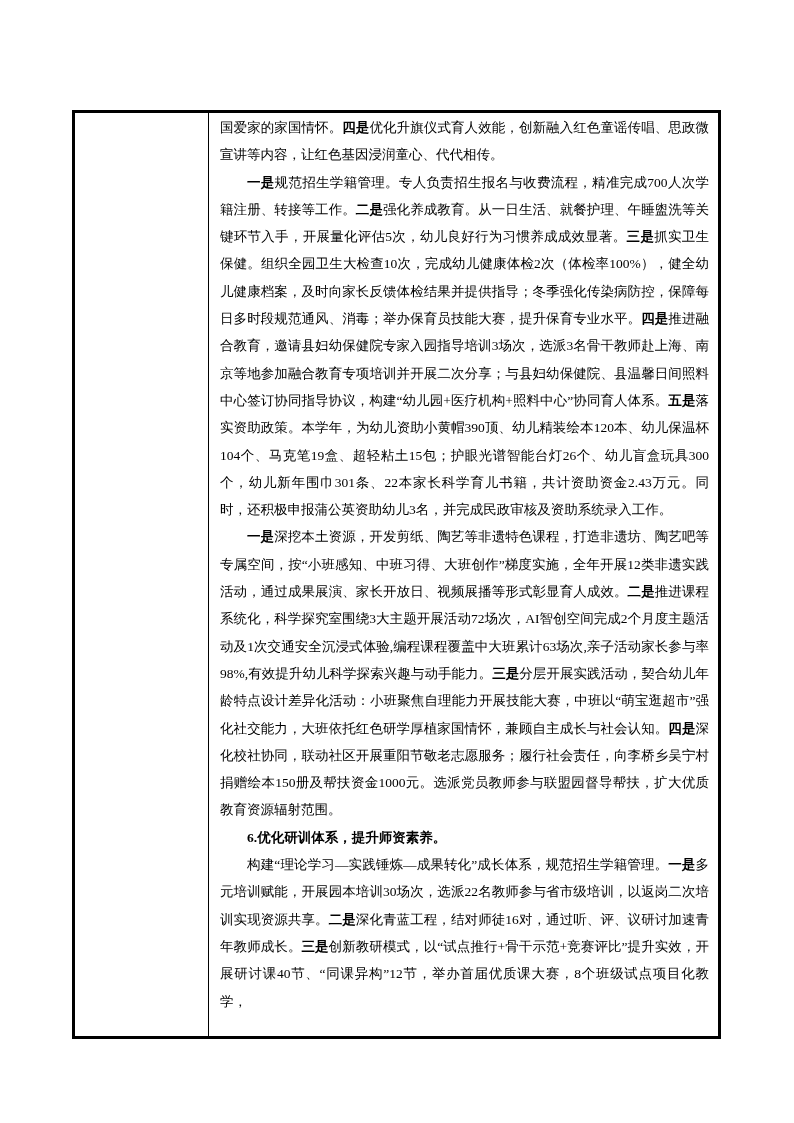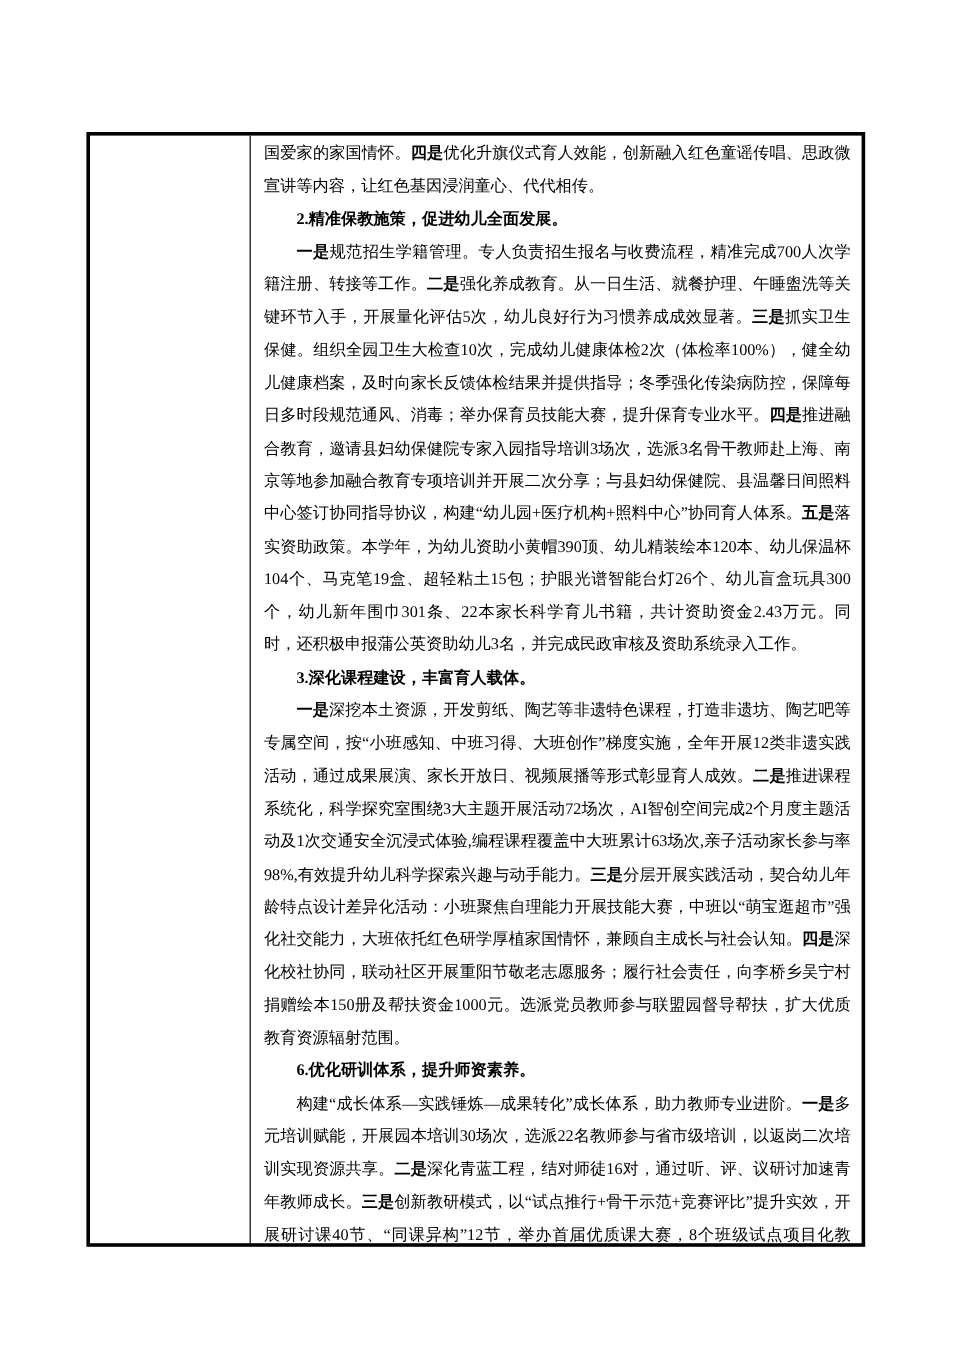--- a/index.html
+++ b/index.html
@@ -49,21 +49,19 @@
   .b { font-weight: bold; }
 </style>
 </head>
 <body>
 
 <div class="page">
   <div class="doc-table">
     <div class="cell-left"></div>
     <div class="cell-right">
         <p><span>国爱家的家国情怀。</span><span class="b">四是</span><span>优化升旗仪式育人效能，创新融入红色童谣传唱、思政微宣讲等内容，让红色基因浸润童心、代代相传。</span></p>
-        <p class="indent heading"><span class="b">2.精准保教施策，促进幼儿全面发展。</span></p>
         <p class="indent"><span class="b">一是</span><span>规范招生学籍管理。专人负责招生报名与收费流程，精准完成700人次学籍注册、转接等工作。</span><span class="b">二是</span><span>强化养成教育。从一日生活、就餐护理、午睡盥洗等关键环节入手，开展量化评估5次，幼儿良好行为习惯养成成效显著。</span><span class="b">三是</span><span>抓实卫生保健。组织全园卫生大检查10次，完成幼儿健康体检2次（体检率100%），健全幼儿健康档案，及时向家长反馈体检结果并提供指导；冬季强化传染病防控，保障每日多时段规范通风、消毒；举办保育员技能大赛，提升保育专业水平。</span><span class="b">四是</span><span>推进融合教育，邀请县妇幼保健院专家入园指导培训3场次，选派3名骨干教师赴上海、南京等地参加融合教育专项培训并开展二次分享；与县妇幼保健院、县温馨日间照料中心签订协同指导协议，构建“幼儿园+医疗机构+照料中心”协同育人体系。</span><span class="b">五是</span><span>落实资助政策。本学年，为幼儿资助小黄帽390顶、幼儿精装绘本120本、幼儿保温杯104个、马克笔19盒、超轻粘土15包；护眼光谱智能台灯26个、幼儿盲盒玩具300个，幼儿新年围巾301条、22本家长科学育儿书籍，共计资助资金2.43万元。同时，还积极申报蒲公英资助幼儿3名，并完成民政审核及资助系统录入工作。</span></p>
-        <p class="indent heading"><span class="b">3.深化课程建设，丰富育人载体。</span></p>
         <p class="indent"><span class="b">一是</span><span>深挖本土资源，开发剪纸、陶艺等非遗特色课程，打造非遗坊、陶艺吧等专属空间，按“小班感知、中班习得、大班创作”梯度实施，全年开展12类非遗实践活动，通过成果展演、家长开放日、视频展播等形式彰显育人成效。</span><span class="b">二是</span><span>推进课程系统化，科学探究室围绕3大主题开展活动72场次，AI智创空间完成2个月度主题活动及1次交通安全沉浸式体验,编程课程覆盖中大班累计63场次,亲子活动家长参与率98%,有效提升幼儿科学探索兴趣与动手能力。</span><span class="b">三是</span><span>分层开展实践活动，契合幼儿年龄特点设计差异化活动：小班聚焦自理能力开展技能大赛，中班以“萌宝逛超市”强化社交能力，大班依托红色研学厚植家国情怀，兼顾自主成长与社会认知。</span><span class="b">四是</span><span>深化校社协同，联动社区开展重阳节敬老志愿服务；履行社会责任，向李桥乡吴宁村捐赠绘本150册及帮扶资金1000元。选派党员教师参与联盟园督导帮扶，扩大优质教育资源辐射范围。</span></p>
         <p class="indent heading"><span class="b">6.优化研训体系，提升师资素养。</span></p>
-        <p class="indent"><span>构建“成长体系—实践锤炼—成果转化”成长体系，助力教师专业进阶。</span><span class="b">一是</span><span>多元培训赋能，开展园本培训30场次，选派22名教师参与省市级培训，以返岗二次培训实现资源共享。</span><span class="b">二是</span><span>深化青蓝工程，结对师徒16对，通过听、评、议研讨加速青年教师成长。</span><span class="b">三是</span><span>创新教研模式，以“试点推行+骨干示范+竞赛评比”提升实效，开展研讨课40节、“同课异构”12节，举办首届优质课大赛，8个班级试点项目化教学，</span></p>
+        <p class="indent"><span>构建“理论学习—实践锤炼—成果转化”成长体系，规范招生学籍管理。</span><span class="b">一是</span><span>多元培训赋能，开展园本培训30场次，选派22名教师参与省市级培训，以返岗二次培训实现资源共享。</span><span class="b">二是</span><span>深化青蓝工程，结对师徒16对，通过听、评、议研讨加速青年教师成长。</span><span class="b">三是</span><span>创新教研模式，以“试点推行+骨干示范+竞赛评比”提升实效，开展研讨课40节、“同课异构”12节，举办首届优质课大赛，8个班级试点项目化教学，</span></p>
       </div>
   </div>
 </div>
 
 </body></html>

